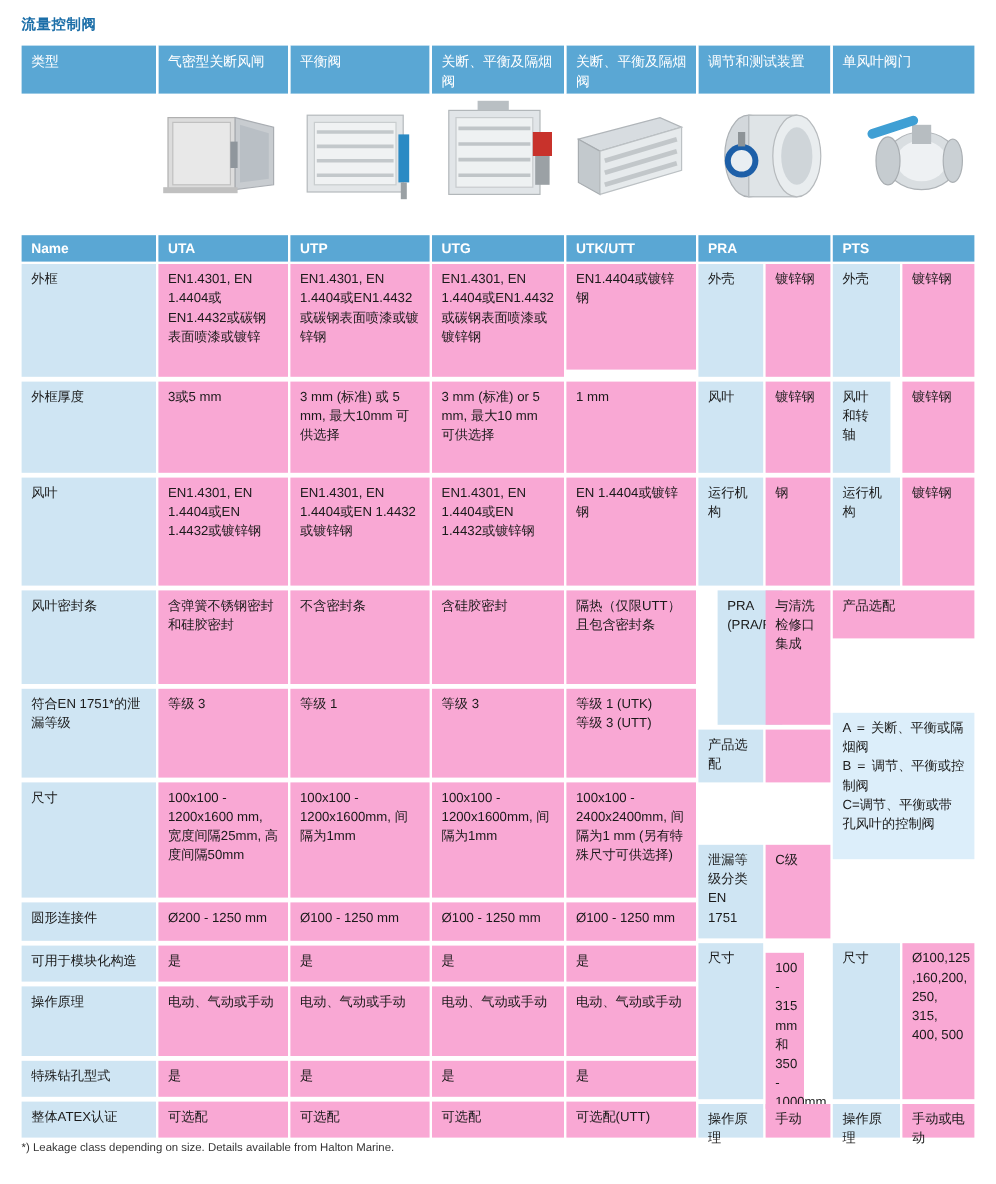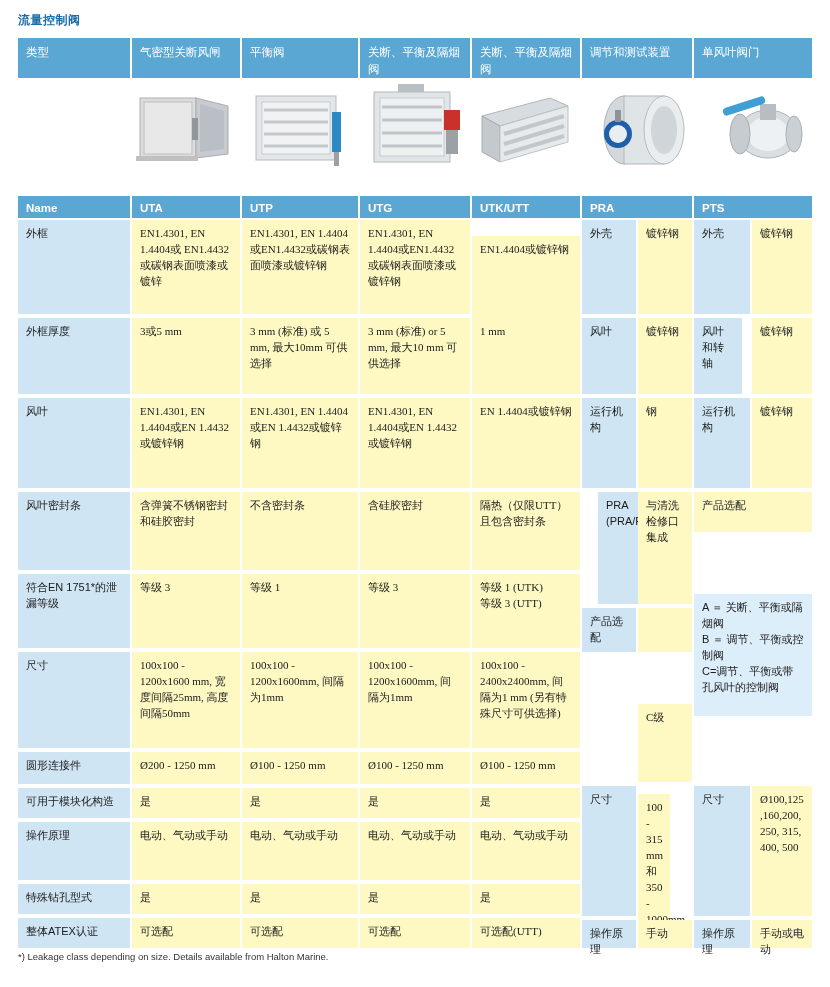--- a/index.html
+++ b/index.html
@@ -47,23 +47,22 @@
     background: #5aa7d4;
     color: #ffffff;
     font-weight: bold;
     font-size: 11.5px;
   }
   .lbl {
     background: #cfe5f3;
     color: #1a1a1a;
   }
   .val {
-    background: #fef9c3;
+    background: #f9a8d4;
     color: #1a1a1a;
-    font-family: Liberation Serif, serif;
   }
   .val-alt {
     background: #dceefa;
     color: #1a1a1a;
   }
   .footnote {
     position: absolute;
     left: 18px;
     top: 951px;
     font-size: 9.5px;
@@ -178,21 +177,21 @@
   <div class="cell hdr-name" style="left:242px; top:196px; width:116px; height:22px; padding-top:4px;">UTP</div>
   <div class="cell hdr-name" style="left:360px; top:196px; width:110px; height:22px; padding-top:4px;">UTG</div>
   <div class="cell hdr-name" style="left:472px; top:196px; width:108px; height:22px; padding-top:4px;">UTK/UTT</div>
   <div class="cell hdr-name" style="left:582px; top:196px; width:110px; height:22px; padding-top:4px;">PRA</div>
   <div class="cell hdr-name" style="left:694px; top:196px; width:118px; height:22px; padding-top:4px;">PTS</div>
 
   <div class="cell lbl" style="left:18px; top:220px; width:112px; height:94px;">外框</div>
   <div class="cell val" style="left:132px; top:220px; width:108px; height:94px;">EN1.4301, EN 1.4404或 EN1.4432或碳钢表面喷漆或镀锌</div>
   <div class="cell val" style="left:242px; top:220px; width:116px; height:94px;">EN1.4301, EN 1.4404或EN1.4432或碳钢表面喷漆或镀锌钢</div>
   <div class="cell val" style="left:360px; top:220px; width:110px; height:94px;">EN1.4301, EN 1.4404或EN1.4432或碳钢表面喷漆或镀锌钢</div>
-  <div class="cell val" style="left:472px; top:220px; width:108px; height:88px;margin-top:16px;">EN1.4404或镀锌钢</div>
+  <div class="cell val" style="left:472px; top:220px; width:108px; height:88px;">EN1.4404或镀锌钢</div>
 
   <div class="cell lbl" style="left:18px; top:318px; width:112px; height:76px;">外框厚度</div>
   <div class="cell val" style="left:132px; top:318px; width:108px; height:76px;">3或5 mm</div>
   <div class="cell val" style="left:242px; top:318px; width:116px; height:76px;">3 mm (标准) 或 5 mm, 最大10mm 可供选择</div>
   <div class="cell val" style="left:360px; top:318px; width:110px; height:76px;">3 mm (标准) or 5 mm, 最大10 mm 可供选择</div>
   <div class="cell val" style="left:472px; top:318px; width:108px; height:76px;">1 mm</div>
 
   <div class="cell lbl" style="left:18px; top:398px; width:112px; height:90px;">风叶</div>
   <div class="cell val" style="left:132px; top:398px; width:108px; height:90px;">EN1.4301, EN 1.4404或EN 1.4432或镀锌钢</div>
   <div class="cell val" style="left:242px; top:398px; width:116px; height:90px;">EN1.4301, EN 1.4404或EN 1.4432或镀锌钢</div>
@@ -256,20 +255,21 @@
 
   <div class="cell lbl" style="left:582px; top:398px; width:54px; height:90px;">运行机构</div>
   <div class="cell val" style="left:638px; top:398px; width:54px; height:90px;">钢</div>
 
   <div class="cell lbl" style="left:582px; top:492px; width:54px; height:112px; white-space:pre-line;margin-left:16px;">PRA (PRA/R)</div>
   <div class="cell val" style="left:638px; top:492px; width:54px; height:112px;">与清洗检修口集成</div>
 
   <div class="cell lbl" style="left:582px; top:608px; width:54px; height:44px;">产品选配</div>
   <div class="cell val" style="left:638px; top:608px; width:54px; height:44px;"></div>
 
+  <div class="cell lbl" style="left:582px; top:704px; width:54px; height:78px;">泄漏等级分类 EN 1751</div>
   <div class="cell val" style="left:638px; top:704px; width:54px; height:78px;">C级</div>
 
   <div class="cell lbl" style="left:582px; top:786px; width:54px; height:130px;">尺寸</div>
   <div class="cell val" style="left:638px; top:794px; width:32px; height:130px;">100 - 315 mm 和 350 - 1000mm</div>
 
   <div class="cell lbl" style="left:582px; top:920px; width:54px; height:28px;">操作原理</div>
   <div class="cell val" style="left:638px; top:920px; width:54px; height:28px;">手动</div>
 
   <div class="cell lbl" style="left:694px; top:220px; width:56px; height:94px;">外壳</div>
   <div class="cell val" style="left:752px; top:220px; width:60px; height:94px;">镀锌钢</div>

